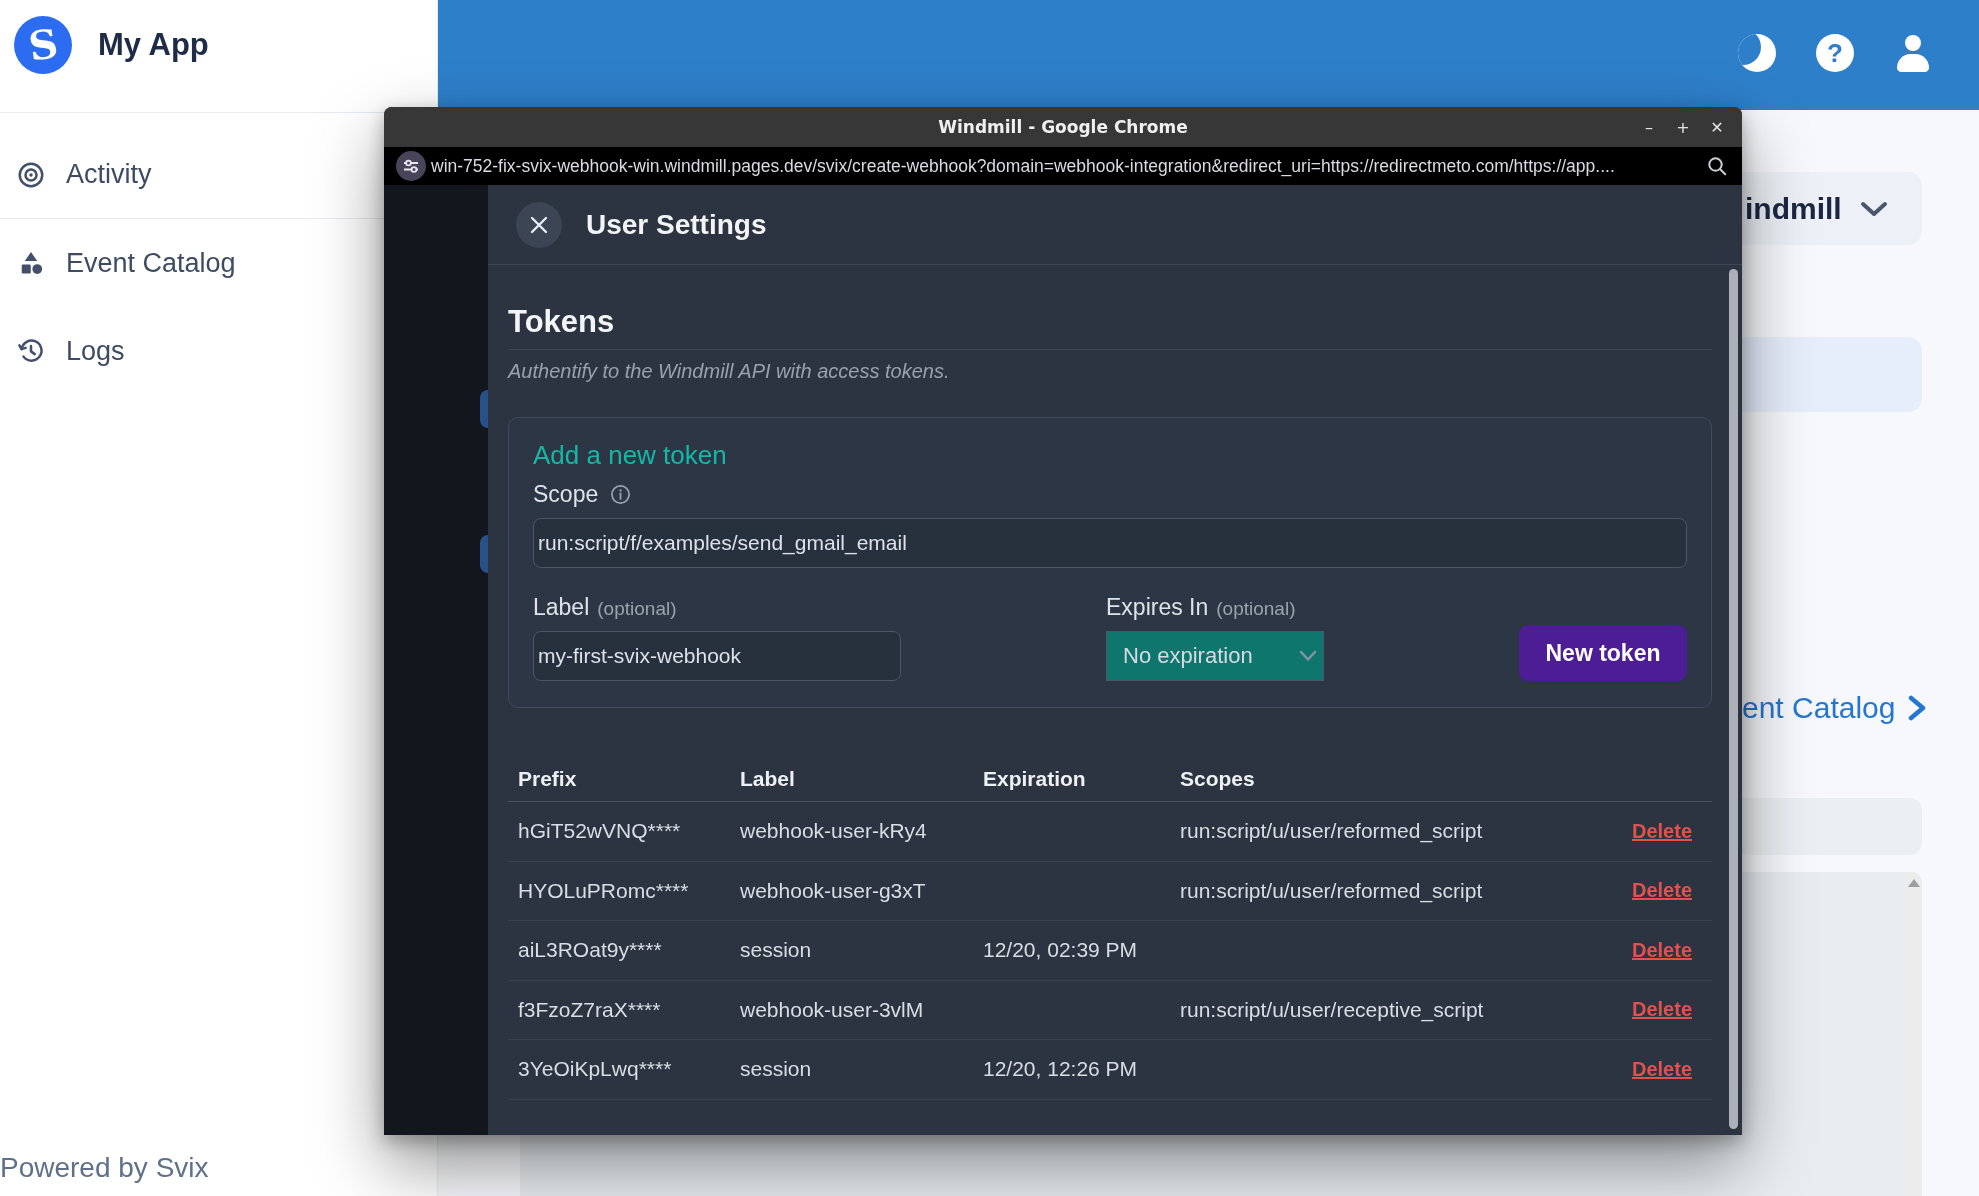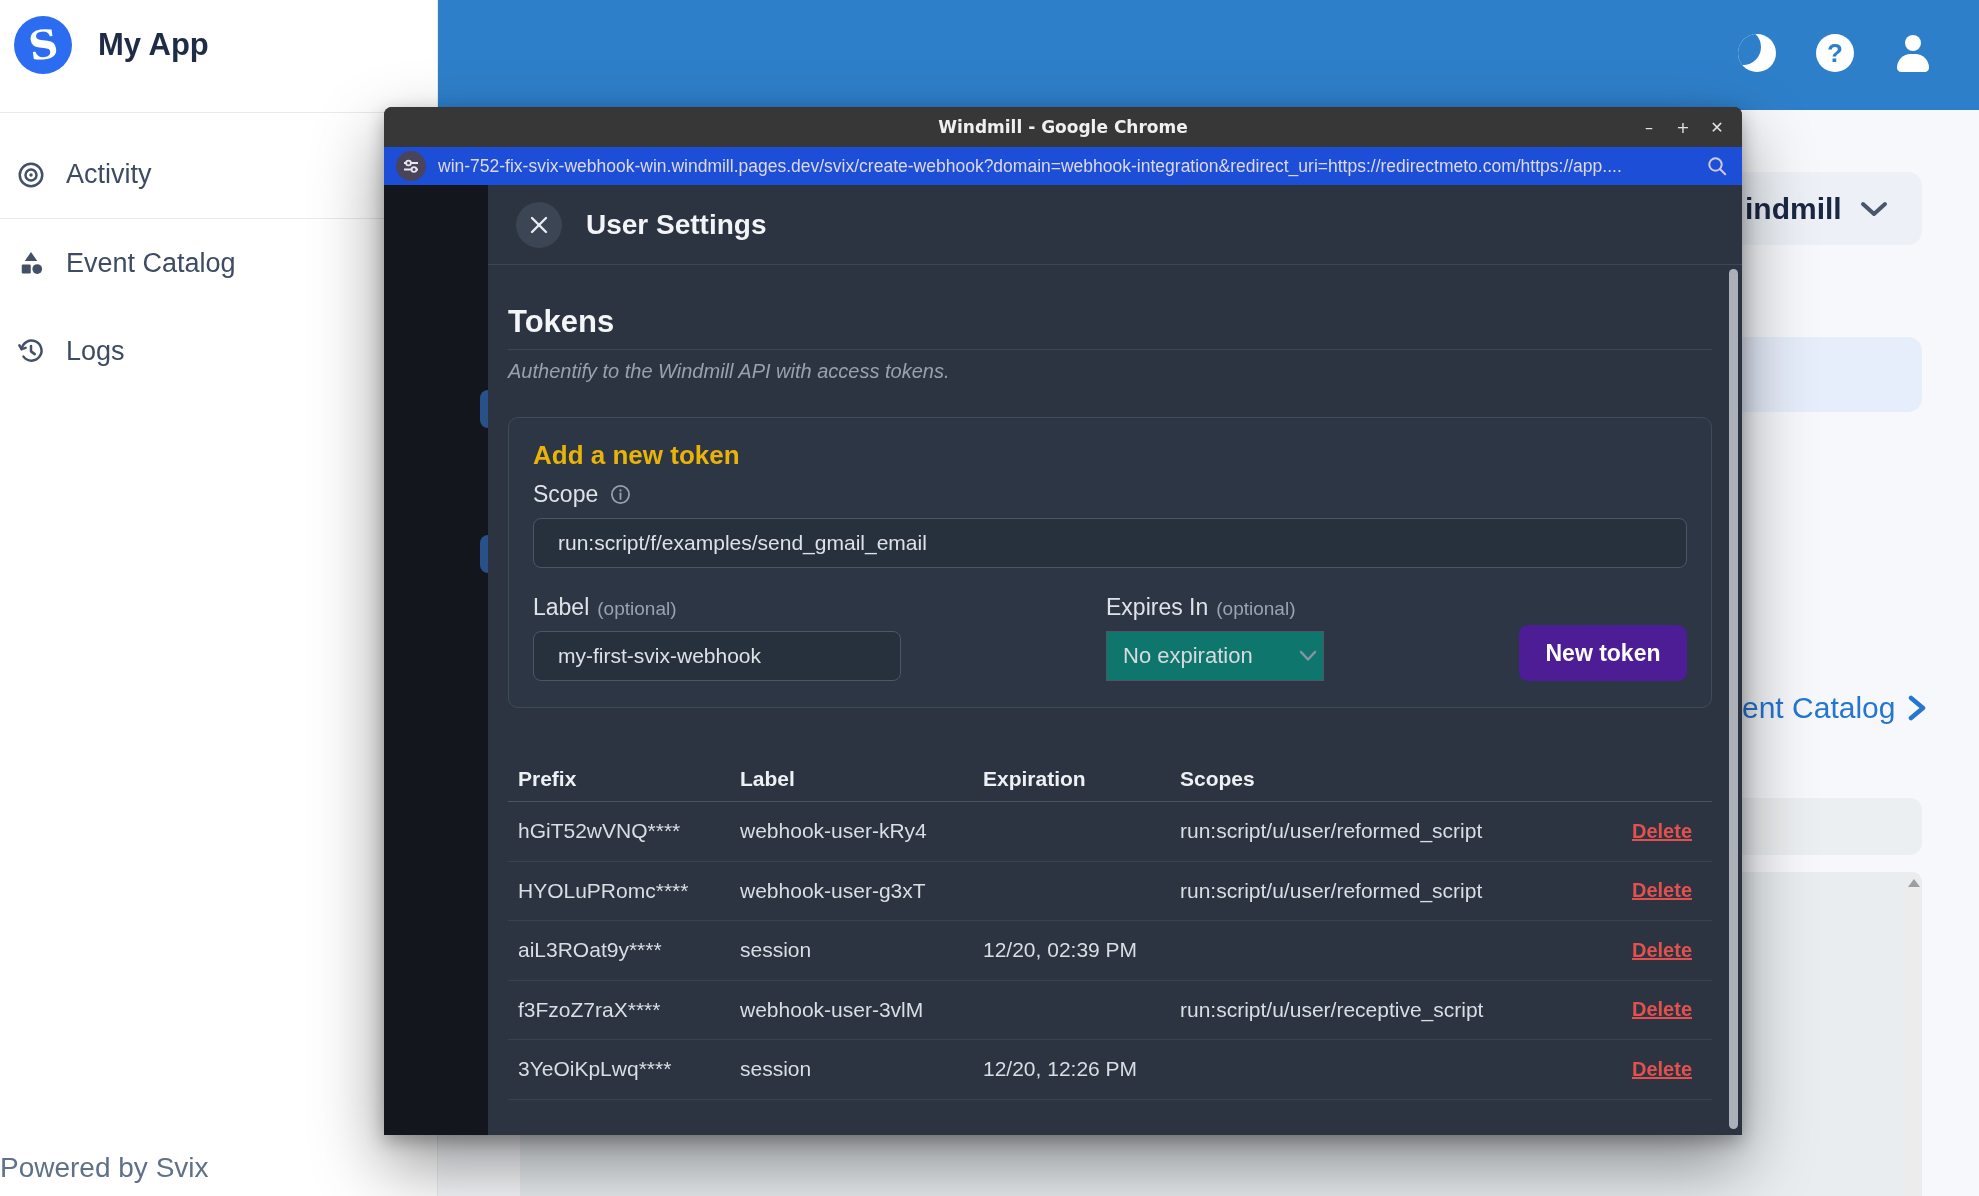--- a/index.html
+++ b/index.html
@@ -39,42 +39,42 @@
   .frag-panel { position:absolute; left:520px; top:872px; width:1402px; height:324px; background:#e9edf0; border-radius:10px 10px 0 0; z-index:1; }
   .panel-scroll { position:absolute; right:0; top:0; width:16px; height:100%; background:#ececec; border-radius:0 10px 0 0; }
   .panel-scroll .tri { width:0; height:0; border-left:6px solid transparent; border-right:6px solid transparent; border-bottom:8px solid #9a9fa3; margin:7px auto 0; }
 
   
   .chrome { position:absolute; left:384px; top:107px; width:1358px; height:1028px; z-index:5; border-radius:8px 8px 0 0; overflow:hidden; background:#2b3440; box-shadow:0 30px 70px rgba(0,0,0,.42), 0 6px 18px rgba(0,0,0,.28); }
   .titlebar { height:40px; background:#373737; position:relative; font-family:"DejaVu Sans", sans-serif; }
   .titlebar .title { position:absolute; left:0; top:0; width:100%; height:100%; display:flex; align-items:center; justify-content:center; color:#f0f0f0; font-size:17px; font-weight:700; }
   .win-controls { position:absolute; right:10px; top:0; height:100%; display:flex; align-items:center; gap:4px; }
   .win-btn { width:30px; height:30px; display:flex; align-items:center; justify-content:center; color:#e3e3e3; font-size:16px; cursor:pointer; }
-  .urlbar { height:38px; background:#1d4ed8; display:flex; align-items:center; padding:0 14px 0 12px; gap:12px; }
+  .urlbar { height:38px; background:#000000; display:flex; align-items:center; padding:0 14px 0 12px; gap:5px; }
   .tune { width:30px; height:30px; border-radius:50%; background:#49445a; display:flex; align-items:center; justify-content:center; flex:0 0 auto; cursor:pointer; }
   .url-text { flex:1; color:#dcd9e4; font-size:17.5px; white-space:nowrap; overflow:hidden; cursor:text; }
   .zoom-glass { flex:0 0 auto; cursor:pointer; display:flex; }
 
   .browser-content { position:relative; height:950px; display:flex; }
   .dim-strip { width:104px; background:#13161c; position:relative; flex:0 0 auto; }
   .dim-strip .arc { position:absolute; right:0; width:8px; height:38px; background:#2d5c9c; border-radius:19px 0 0 19px; opacity:.85; }
   .arc.a1 { top:205px; } .arc.a2 { top:350px; }
 
   .modal { flex:1; background:#2b3440; position:relative; color:#e8ebef; }
   .modal-header { height:80px; display:flex; align-items:center; gap:24px; padding:0 28px; border-bottom:1px solid #3c4654; }
   .close-btn { width:46px; height:46px; border-radius:50%; background:#3b4553; display:flex; align-items:center; justify-content:center; cursor:pointer; flex:0 0 auto; }
   .modal-title { font-size:28px; font-weight:600; color:#f2f4f7; }
   .modal-body { padding:0 30px 0 20px; }
   .tokens-h { margin-top:38px; font-size:31px; line-height:38px; font-weight:700; color:#f3f5f7; padding-bottom:8px; border-bottom:1px solid #3d4754; }
   .tokens-desc { margin-top:10px; font-style:italic; font-size:20px; color:#98a1ac; }
 
   .card { margin-top:34px; border:1px solid #404b5a; border-radius:10px; background:#2d3644; padding:22px 24px 26px; }
-  .card h3 { font-size:26px; font-weight:700; color:#eab308; }
+  .card h3 { font-size:26px; font-weight:400; color:#14b8a6; }
   .scope-label-row { margin-top:10px; display:flex; align-items:center; gap:12px; font-size:23px; color:#dfe3e9; }
-  .t-input { display:block; width:100%; height:50px; background:#27303d; border:1px solid #4c5665; border-radius:8px; color:#dde2e8; font-size:21px; padding:0 24px; font-family:"Liberation Sans", sans-serif; outline:none; }
+  .t-input { display:block; width:100%; height:50px; background:#27303d; border:1px solid #4c5665; border-radius:8px; color:#dde2e8; font-size:21px; padding:0 4px; font-family:"Liberation Sans", sans-serif; outline:none; }
   .scope-input { margin-top:10px; }
   .row3 { margin-top:26px; display:flex; align-items:flex-end; }
   .f-label { font-size:23px; color:#dfe3e9; }
   .f-label .opt { font-size:19px; color:#9aa3ae; margin-left:8px; }
   .f1 { width:368px; }
   .f1 .t-input { margin-top:10px; }
   .f2 { margin-left:205px; width:218px; }
   .dropdown { margin-top:10px; height:50px; border:1px solid #4c5665; border-radius:0; background:#0f766e; display:flex; align-items:center; justify-content:space-between; padding:0 6px 0 16px; font-size:22px; color:#d6dbe2; cursor:pointer; }
   .new-token-btn { margin-left:auto; width:168px; height:56px; border:none; border-radius:9px; background:#4c1d95; color:#fff; font-size:23px; font-weight:700; cursor:pointer; font-family:"Liberation Sans", sans-serif; }
 

